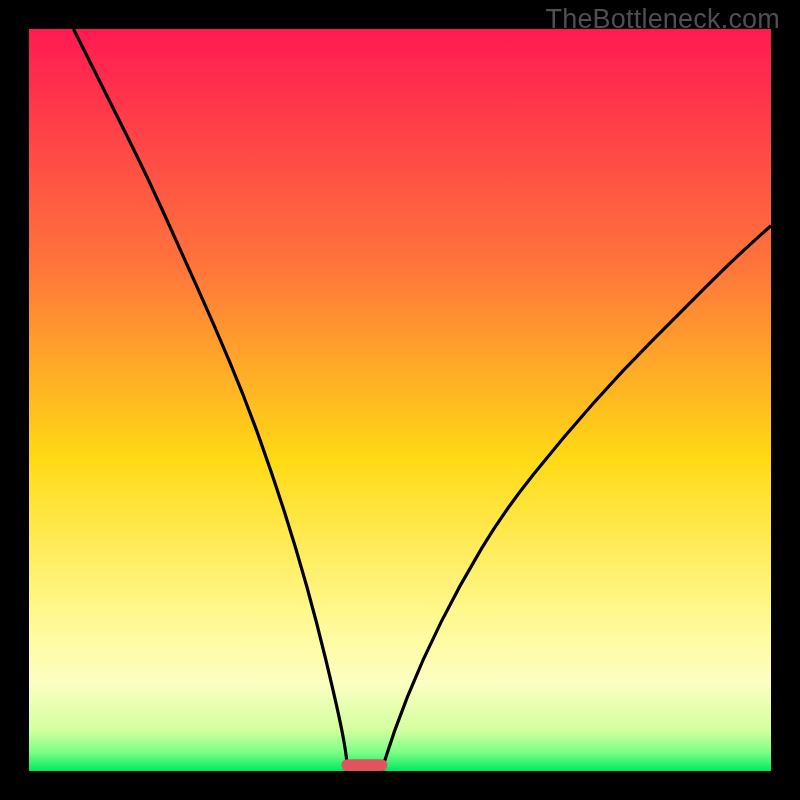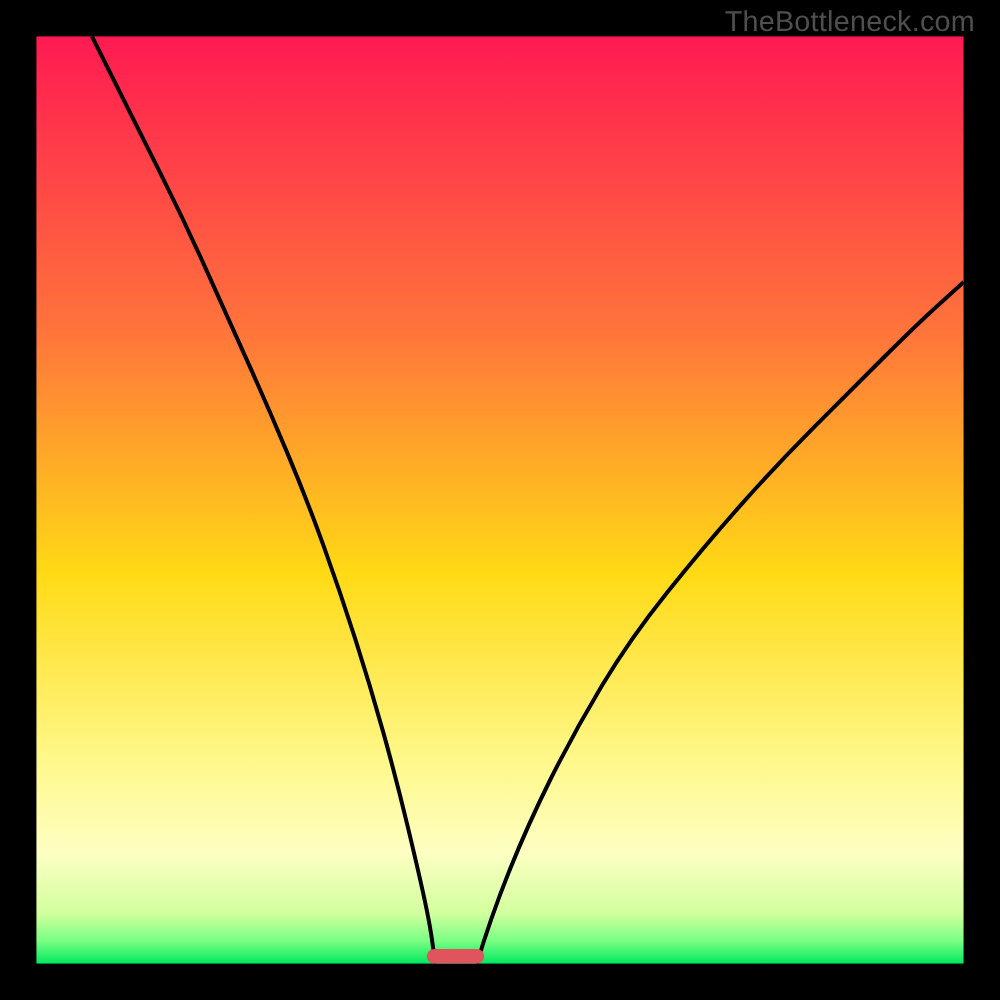--- a/index.html
+++ b/index.html
@@ -15,21 +15,21 @@
     position: relative;
     width: 800px;
     height: 800px;
     background: #000;
   }
   .watermark {
     position: absolute;
     top: 4px;
     right: 20px;
     color: #4f4f4f;
-    font-size: 23px;
+    font-size: 27px;
     font-weight: 500;
     letter-spacing: 0.2px;
     z-index: 10;
   }
   svg.plot {
     position: absolute;
     left: 29px;
     top: 29px;
     width: 742px;
     height: 742px;

